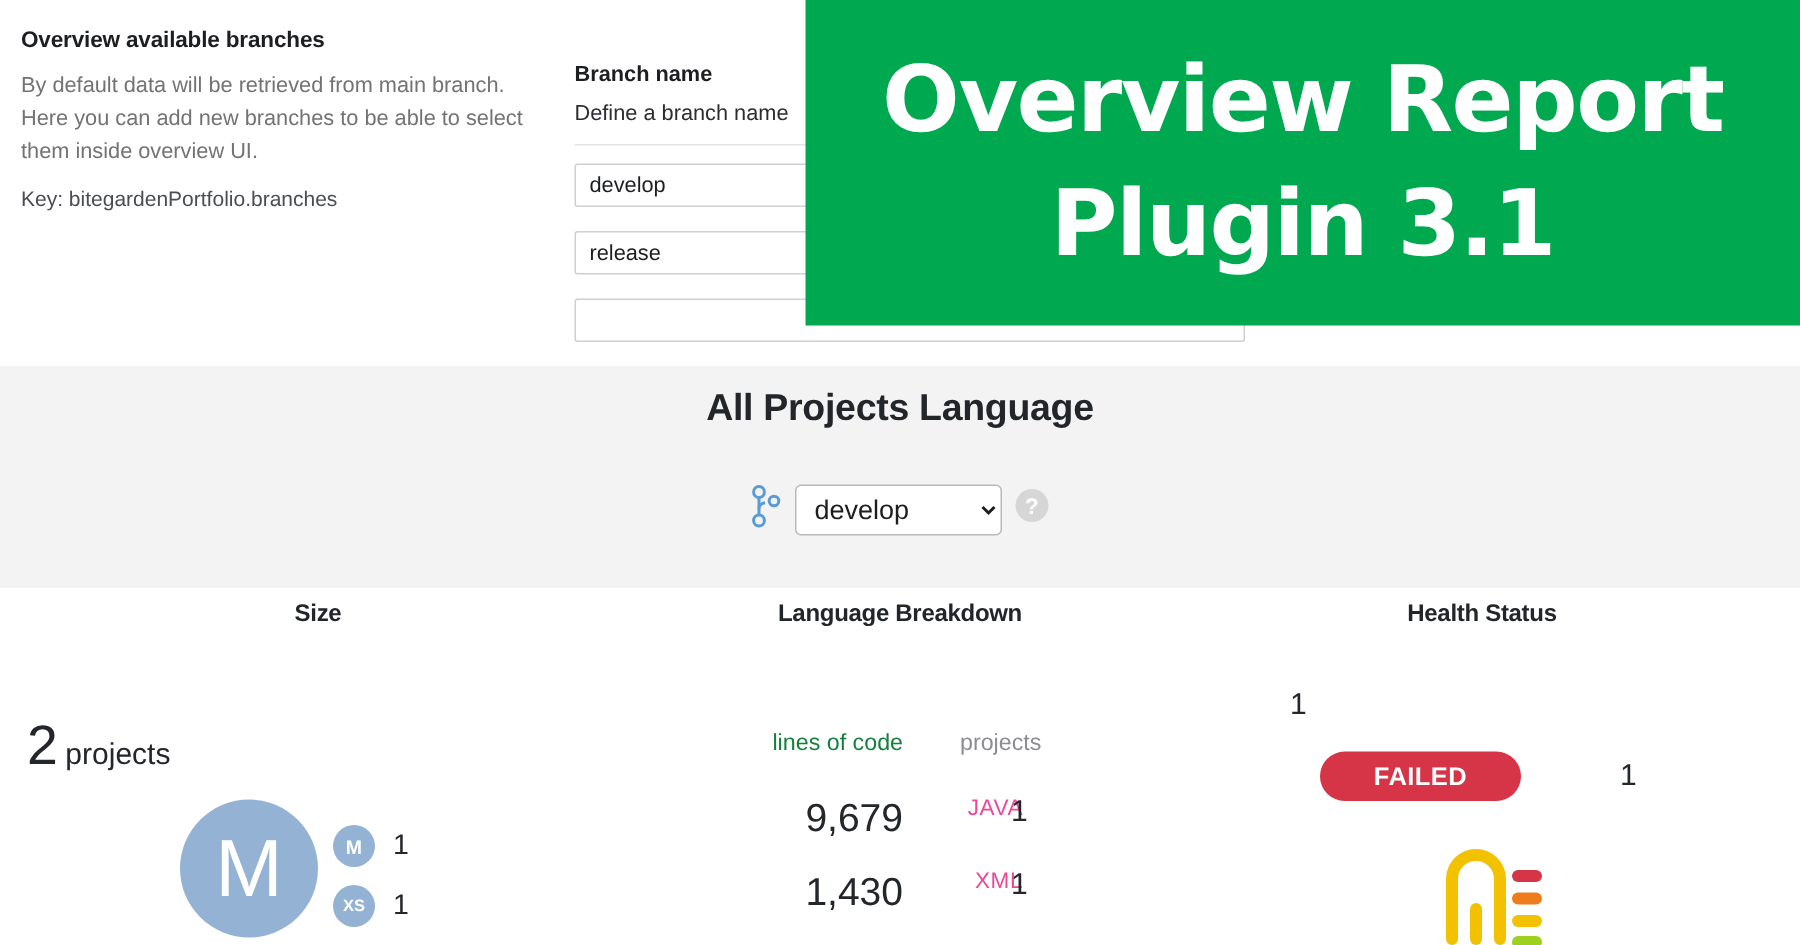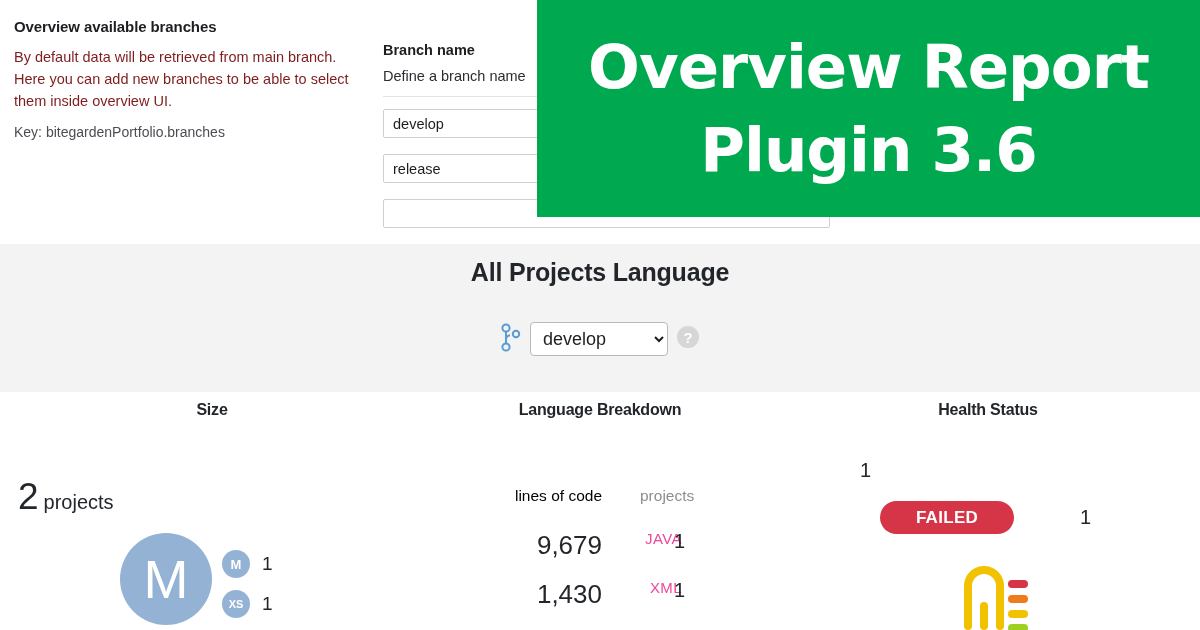--- a/index.html
+++ b/index.html
@@ -33,21 +33,21 @@
   }
   .setting-title {
     font-size: 15px;
     font-weight: bold;
     color: #1c1e21;
     margin: 0 0 12px 0;
     letter-spacing: -0.1px;
   }
   .setting-desc {
     font-size: 14.5px;
-    color: #7f1d1d;
+    color: #737373;
     line-height: 1.5;
     margin: 0 0 12px 0;
   }
   .setting-key {
     font-size: 14px;
     color: #4a4d52;
     margin: 0;
   }
 
   #settings-form-col {
@@ -238,21 +238,21 @@
     color: #23262b;
   }
 
   
   #lang-head-loc {
     position: absolute;
     left: 76px; top: 95px;
     width: 120px;
     text-align: right;
     font-size: 15.5px;
-    color: #000000;
+    color: #15803d;
   }
   #lang-head-proj {
     position: absolute;
     left: 234px; top: 95px;
     width: 96px;
     text-align: left;
     font-size: 15.5px;
     color: #8b8d90;
   }
   .lang-row {
@@ -335,21 +335,21 @@
     <div class="field-help">Define a branch name</div>
     <div class="field-divider"></div>
     <input class="branch-input" type="text" value="develop" style="">
     <input class="branch-input" type="text" value="release" style="">
     <input class="branch-input" type="text" value="" style="">
   </div>
 </div>
 
 <div id="promo-banner">
   <div class="promo-line">Overview Report</div>
-  <div class="promo-line">Plugin 3.6</div>
+  <div class="promo-line">Plugin 3.1</div>
 </div>
 
 <div id="overview-band">
   <div id="overview-title">All Projects Language</div>
 
   <div id="branch-selector-row">
     <span id="branch-icon">
       <svg width="22" height="30" viewBox="0 0 22 30">
         <circle cx="6" cy="6" r="3.6" fill="none" stroke="#5b9bd5" stroke-width="2"></circle>
         <circle cx="6" cy="25" r="3.6" fill="none" stroke="#5b9bd5" stroke-width="2"></circle>

